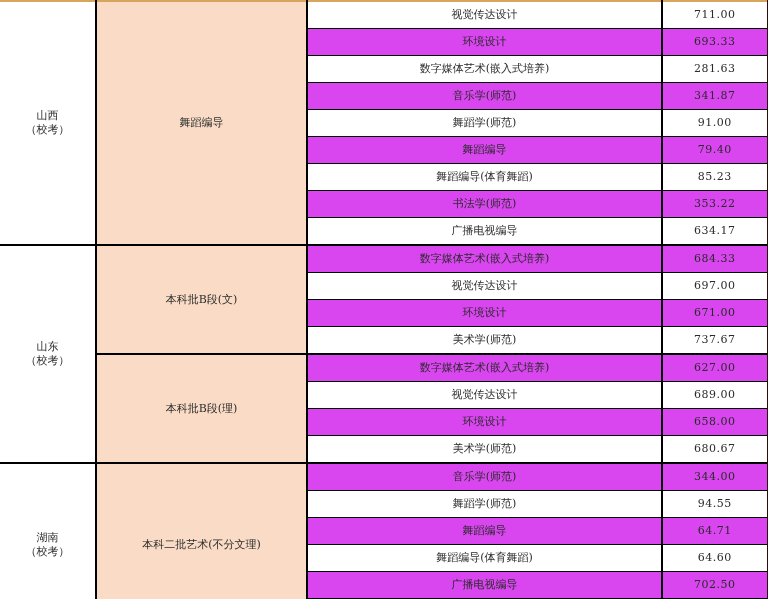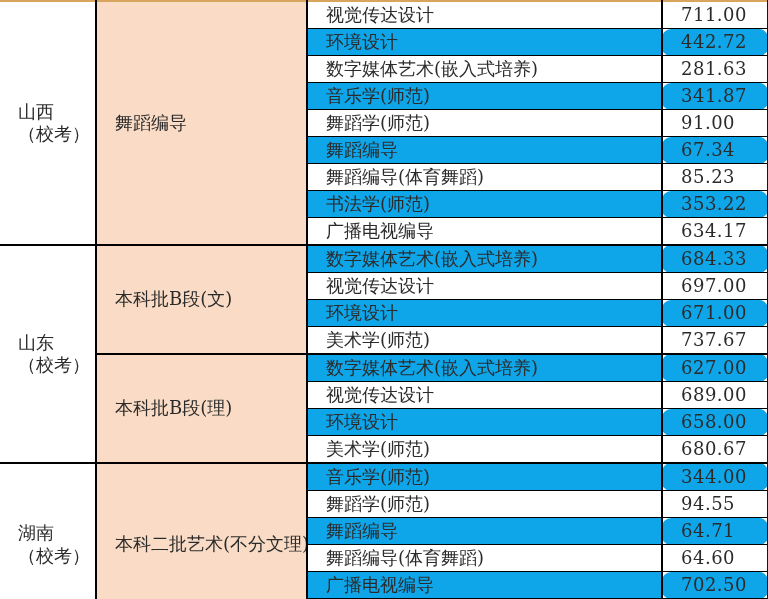--- a/index.html
+++ b/index.html
@@ -26,48 +26,47 @@
   col.c-batch    { width: 211px; }
   col.c-major    { width: 355px; }
   col.c-score    { width: 106px; }
 
   td {
     border-top: 1px solid #000000;
     border-bottom: 1px solid #000000;
     border-left: 2px solid #000000;
     border-right: 2px solid #000000;
     height: 26px;
-    padding: 0 18px;
-    text-align: left;
+    padding: 0 11px;
+    text-align: center;
     vertical-align: middle;
-    font-size: 18px;
+    font-size: 11px;
     color: #2b2b2b;
     line-height: 1.25;
     overflow: hidden;
     white-space: nowrap;
   }
   td.province {
     background: #ffffff;
     border-left: none;
     margin-top: 44px;
   }
   td.batch {
     background: #fadcc6;
   }
   td.major {
     background: #ffffff;
   }
   td.score {
     background: #ffffff;
     border-right: none;
     letter-spacing: 0.5px;
-    border-radius: 9px;
   }
   tr.alt td.major, tr.alt td.score {
-    background: #0ea5e9;
+    background: #d946ef;
   }
   td.st { border-top: 2px solid #000000; }
   td.bt { border-top: 2px solid #000000; }
   .prov-line { display: block; }
 </style>
 </head>
 <body>
 
 <div class="page">
   <table class="score-table">
@@ -83,37 +82,37 @@
         <td class="province" rowspan="9">
           <span class="prov-line">山西</span>
           <span class="prov-line">（校考）</span>
         </td>
         <td class="batch" rowspan="9">舞蹈编导</td>
         <td class="major">视觉传达设计</td>
         <td class="score">711.00</td>
       </tr>
       <tr class="alt">
         <td class="major">环境设计</td>
-        <td class="score">442.72</td>
+        <td class="score">693.33</td>
       </tr>
       <tr>
         <td class="major">数字媒体艺术(嵌入式培养)</td>
         <td class="score">281.63</td>
       </tr>
       <tr class="alt">
         <td class="major">音乐学(师范)</td>
         <td class="score">341.87</td>
       </tr>
       <tr>
         <td class="major">舞蹈学(师范)</td>
         <td class="score">91.00</td>
       </tr>
       <tr class="alt">
         <td class="major">舞蹈编导</td>
-        <td class="score">67.34</td>
+        <td class="score">79.40</td>
       </tr>
       <tr>
         <td class="major">舞蹈编导(体育舞蹈)</td>
         <td class="score">85.23</td>
       </tr>
       <tr class="alt">
         <td class="major">书法学(师范)</td>
         <td class="score">353.22</td>
       </tr>
       <tr>

